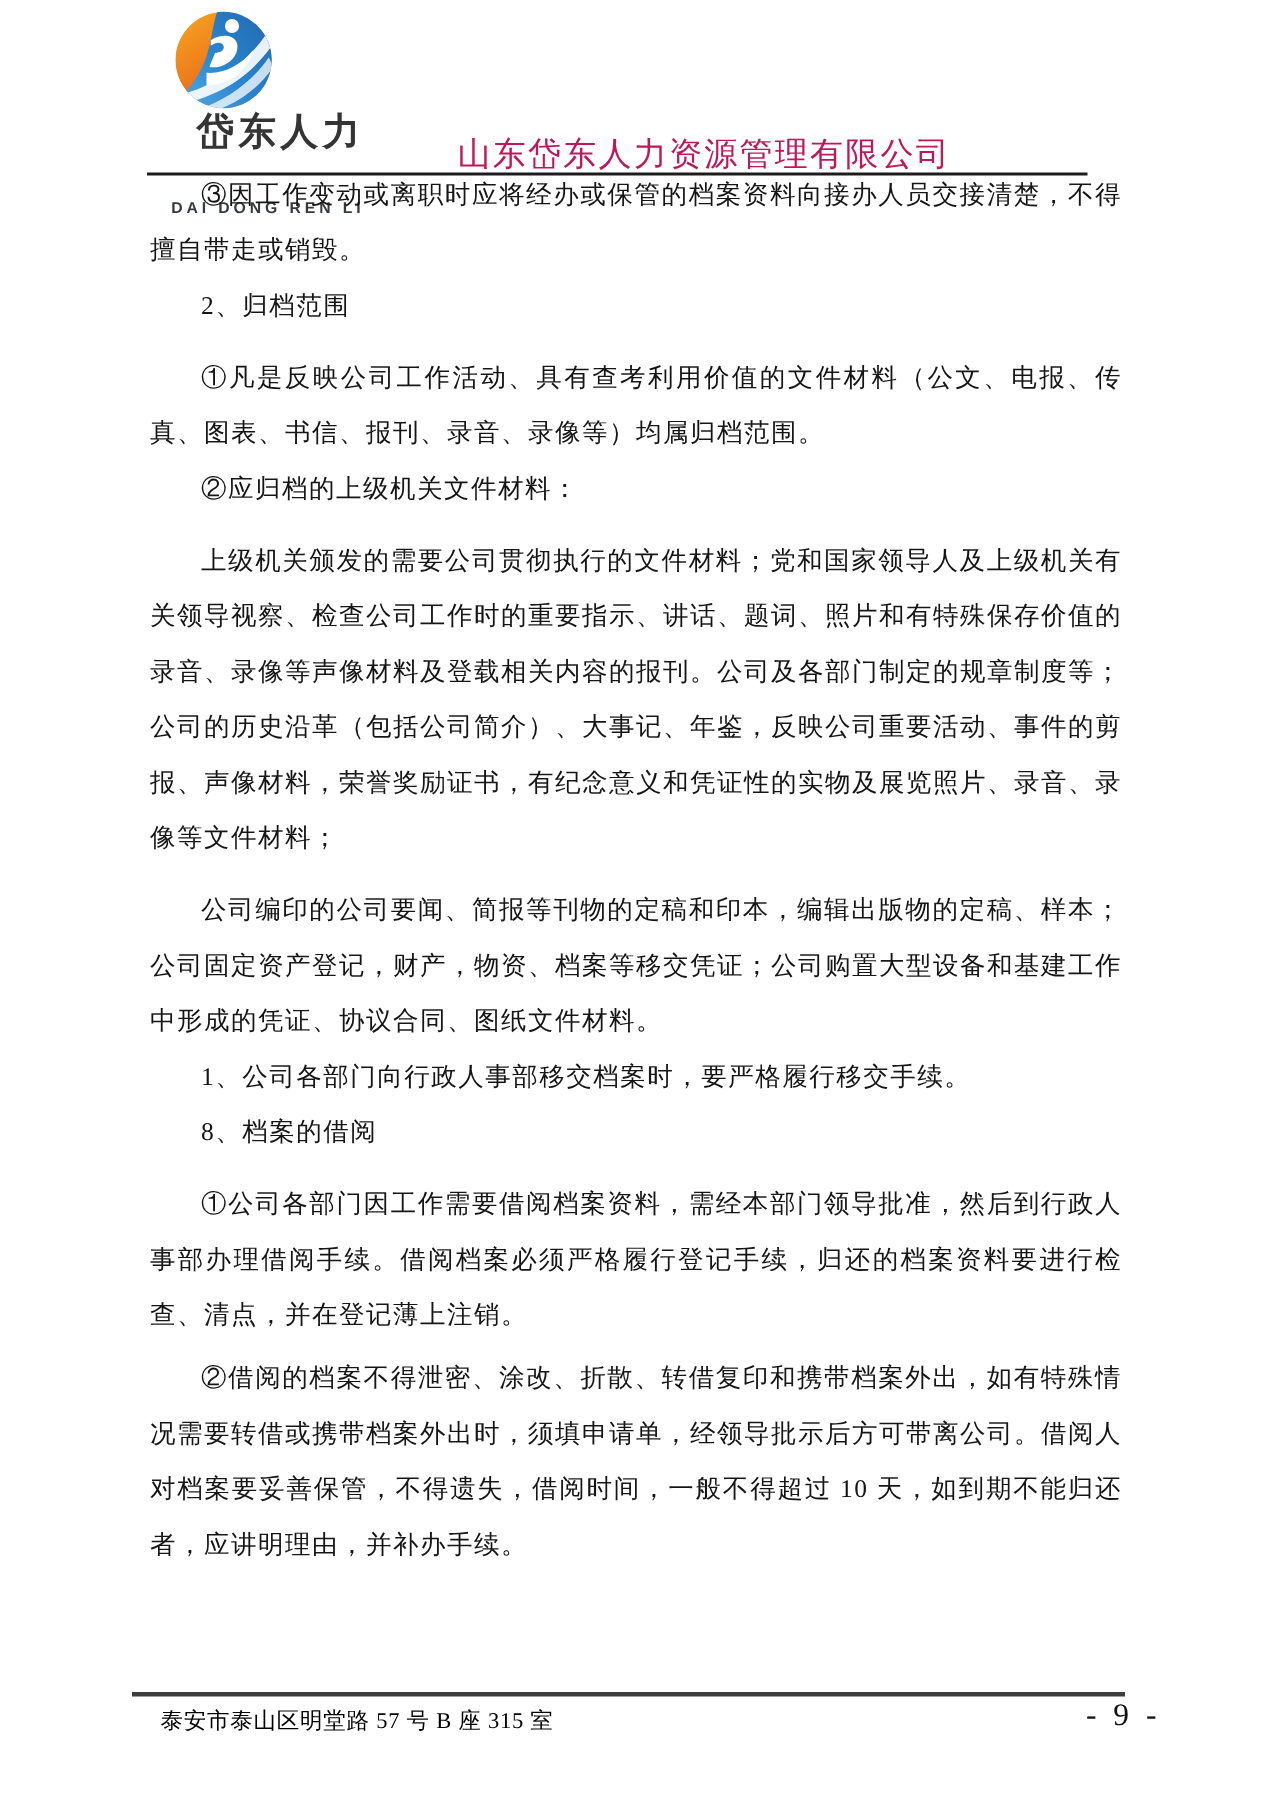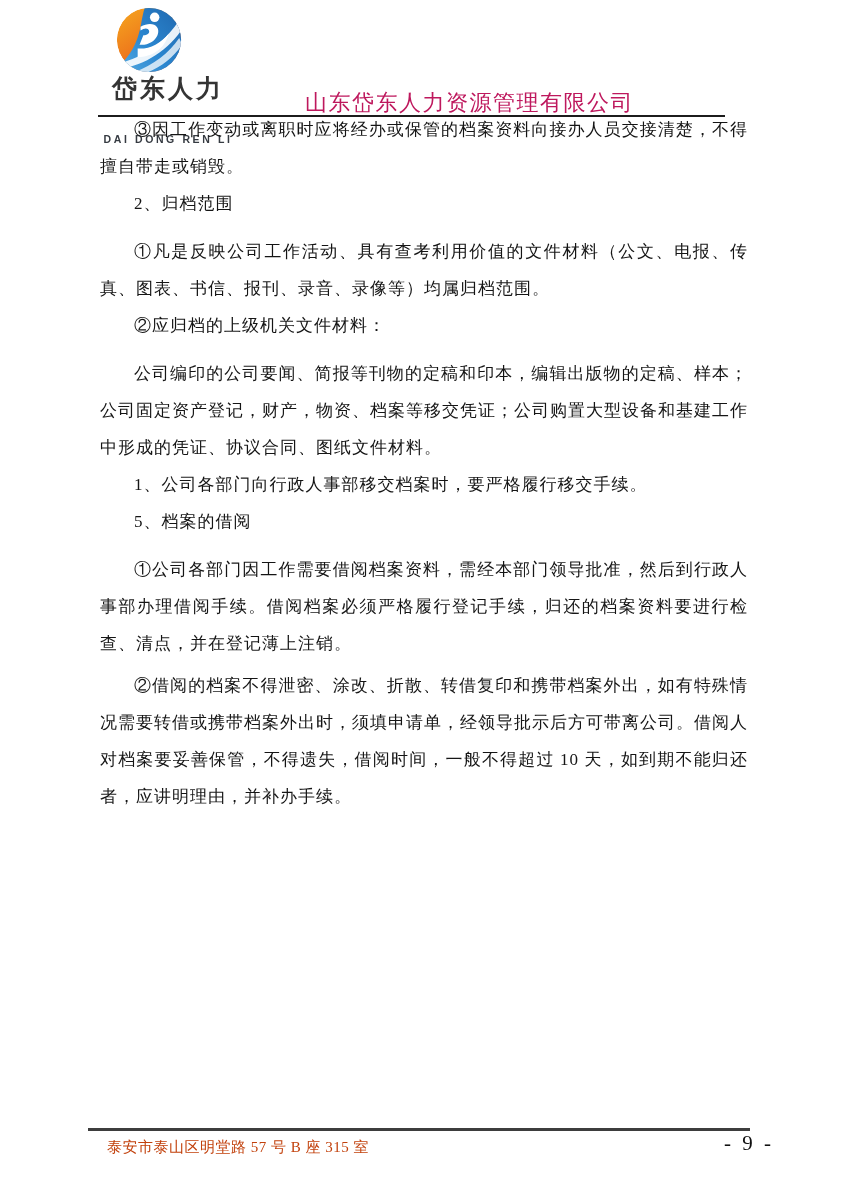--- a/index.html
+++ b/index.html
@@ -11,21 +11,21 @@
     height: 1200px;
     margin: 0 auto;
     background: #ffffff;
     overflow: hidden;
     font-family: "Liberation Serif", "DejaVu Serif", serif;
     color: #1f1f1f;
   }
 
   
   .header { position: absolute; top: 6px; left: 0; width: 100%; height: 110px; }
-  .logo-block { position: absolute; left: 93px; top: 0; width: 150px; text-align: center; }
+  .logo-block { position: absolute; left: 93px; top: 0; width: 150px; text-align: right; }
   .logo-mark { display: block; margin-left: 22px; width: 68px; height: 68px; }
   .logo-cn {
     margin-top: 1px;
     font-family: "Liberation Sans", "DejaVu Sans", sans-serif;
     font-weight: 700; font-size: 25px; letter-spacing: 3px;
     color: #343434; line-height: 26px; white-space: nowrap;
   }
   .logo-en {
     font-family: "Liberation Sans", "DejaVu Sans", sans-serif;
     font-weight: 700; font-size: 10.5px; letter-spacing: 2.6px;
@@ -56,21 +56,21 @@
   .doc-body p.gap-sm { margin-top: 5px; }
   .big-marker { font-size: 23px; letter-spacing: 0; vertical-align: -2px; }
 
   
   .footer-rule {
     position: absolute; left: 88px; top: 1128px;
     width: 662px; height: 3px; background: #3d3d3d;
   }
   .footer-address {
     position: absolute; left: 107px; top: 1138px;
-    font-size: 15px; letter-spacing: 0.5px; color: #c2410c; white-space: nowrap;
+    font-size: 15px; letter-spacing: 0.5px; color: #000000; white-space: nowrap;
   }
   .footer-hotline {
     position: absolute; left: 455px; top: 1138px;
     font-size: 15px; letter-spacing: 0.3px; color: #1d1d1d; white-space: nowrap;
   }
   .page-number {
     position: absolute; left: 724px; top: 1131px;
     font-size: 21px; letter-spacing: 3px; color: #111111; white-space: nowrap;
   }
 </style>
@@ -112,23 +112,24 @@
     </div>
     <div class="company-name">山东岱东人力资源管理有限公司</div>
   </div>
   <div class="header-rule"></div>
 
   <div class="doc-body">
     <p>③因工作变动或离职时应将经办或保管的档案资料向接办人员交接清楚，不得擅自带走或销毁。</p>
     <p>2、归档范围</p>
     <p class="gap">①凡是反映公司工作活动、具有查考利用价值的文件材料（公文、电报、传真、图表、书信、报刊、录音、录像等）均属归档范围。</p>
     <p>②应归档的上级机关文件材料：</p>
+    <p class="gap">上级机关颁发的需要公司贯彻执行的文件材料；党和国家领导人及上级机关有关领导视察、检查公司工作时的重要指示、讲话、题词、照片和有特殊保存价值的录音、录像等声像材料及登载相关内容的报刊。公司及各部门制定的规章制度等；公司的历史沿革（包括公司简介）、大事记、年鉴，反映公司重要活动、事件的剪报、声像材料，荣誉奖励证书，有纪念意义和凭证性的实物及展览照片、录音、录像等文件材料；</p>
     <p class="gap">公司编印的公司要闻、简报等刊物的定稿和印本，编辑出版物的定稿、样本；公司固定资产登记，财产，物资、档案等移交凭证；公司购置大型设备和基建工作中形成的凭证、协议合同、图纸文件材料。</p>
     <p>1、公司各部门向行政人事部移交档案时，要严格履行移交手续。</p>
-    <p>5、档案的借阅</p>
+    <p>8、档案的借阅</p>
     <p class="gap">①公司各部门因工作需要借阅档案资料，需经本部门领导批准，然后到行政人事部办理借阅手续。借阅档案必须严格履行登记手续，归还的档案资料要进行检查、清点，并在登记薄上注销。</p>
     <p class="gap-sm">②借阅的档案不得泄密、涂改、折散、转借复印和携带档案外出，如有特殊情况需要转借或携带档案外出时，须填申请单，经领导批示后方可带离公司。借阅人对档案要妥善保管，不得遗失，借阅时间，一般不得超过 10 天，如到期不能归还者，应讲明理由，并补办手续。</p>
   </div>
 
   <div class="footer-rule"></div>
   <div class="footer-address">泰安市泰山区明堂路 57 号 B 座 315 室</div>
   <div class="page-number">- 9 -</div>
 
 </div>
 

